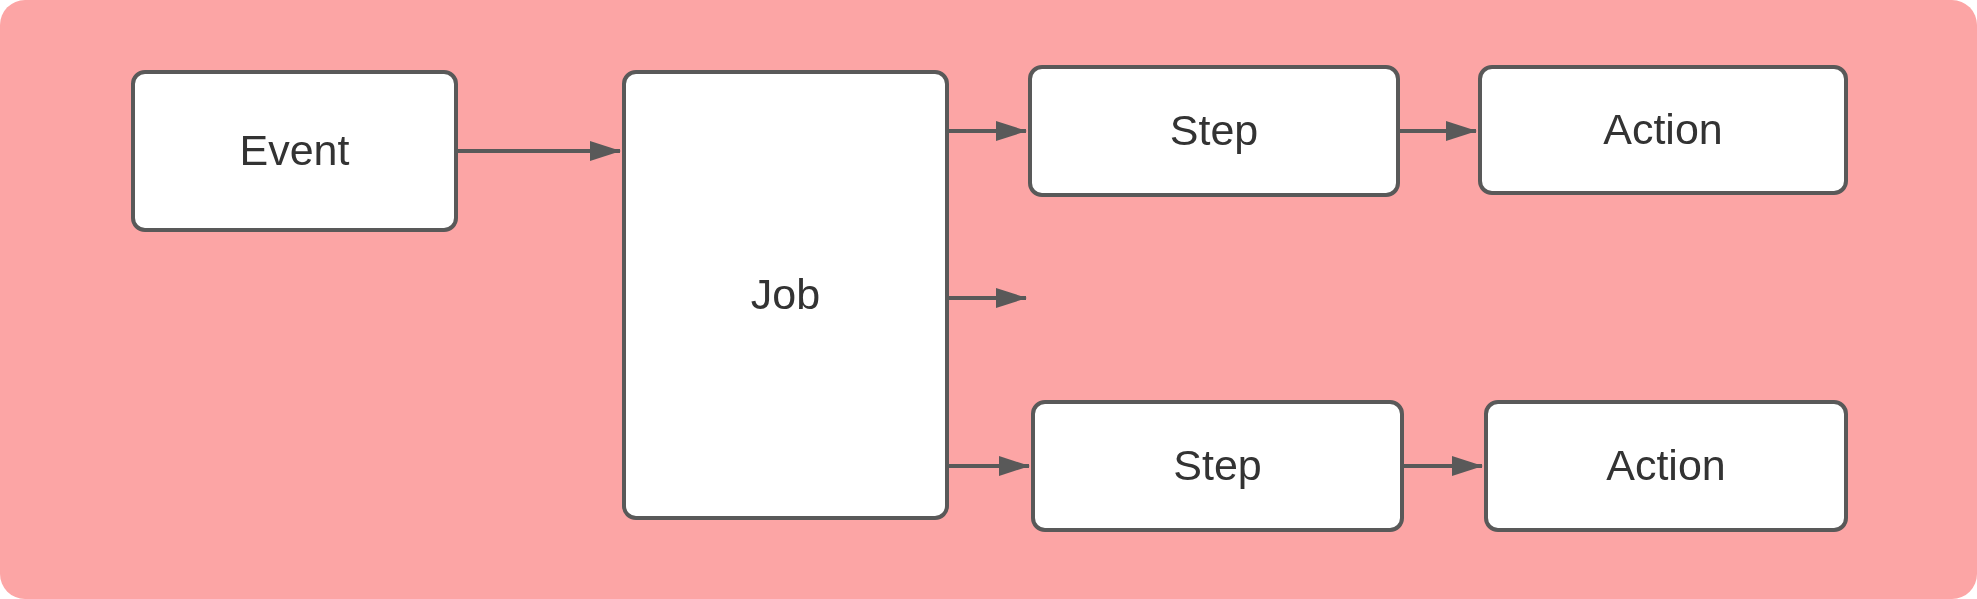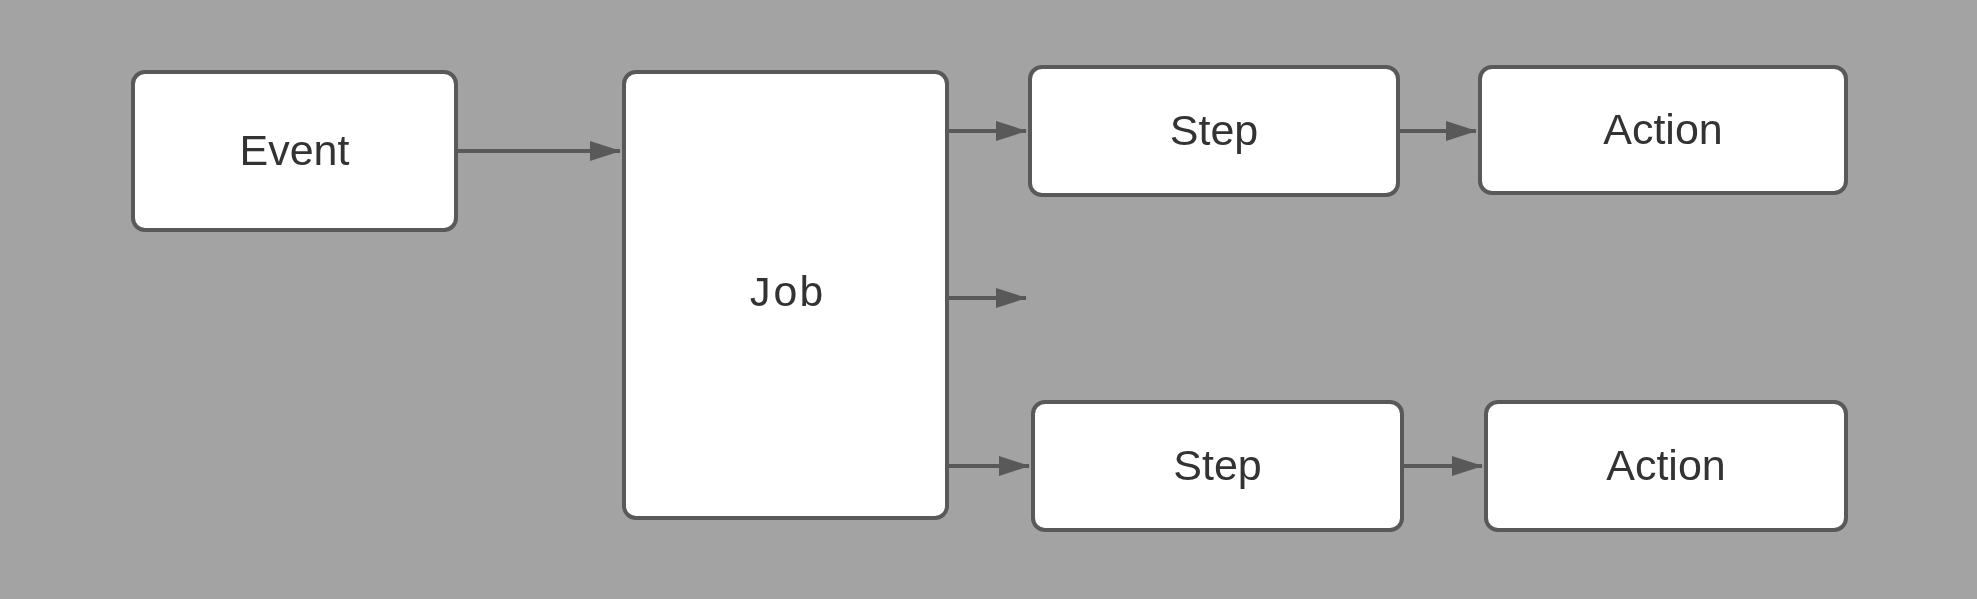--- a/index.html
+++ b/index.html
@@ -4,23 +4,24 @@
 <style>
   html, body {
     margin: 0;
     padding: 0;
     background: #ffffff;
   }
   .canvas {
     position: relative;
     width: 1977px;
     height: 599px;
-    background: #a3a3a3;
+    background: #fca5a5;
     font-family: "Liberation Sans", sans-serif;
     overflow: hidden;
+    border-radius: 25px;
   }
   .connectors {
     position: absolute;
     left: 0;
     top: 0;
     width: 1977px;
     height: 599px;
     pointer-events: none;
   }
   .node {
@@ -32,21 +33,21 @@
     display: flex;
     align-items: center;
     justify-content: center;
     font-size: 43px;
     color: #333333;
     white-space: nowrap;
     line-height: 1.2;
   }
   
   .node-event        { left: 131px;  top: 70px;  width: 327px; height: 162px; }
-  .node-job          { left: 622px;  top: 70px;  width: 327px; height: 450px; font-family: Liberation Mono, monospace; }
+  .node-job          { left: 622px;  top: 70px;  width: 327px; height: 450px; }
   .node-step-top     { left: 1028px; top: 65px;  width: 372px; height: 132px; }
   .node-action-top   { left: 1478px; top: 65px;  width: 370px; height: 130px; }
   .node-shell        { left: 1028px; top: 233px; width: 372px; height: 130px; }
   .node-step-bottom  { left: 1031px; top: 400px; width: 373px; height: 132px; }
   .node-action-bottom{ left: 1484px; top: 400px; width: 364px; height: 132px; }
 </style>
 </head>
 <body>
 
 <div class="canvas">

